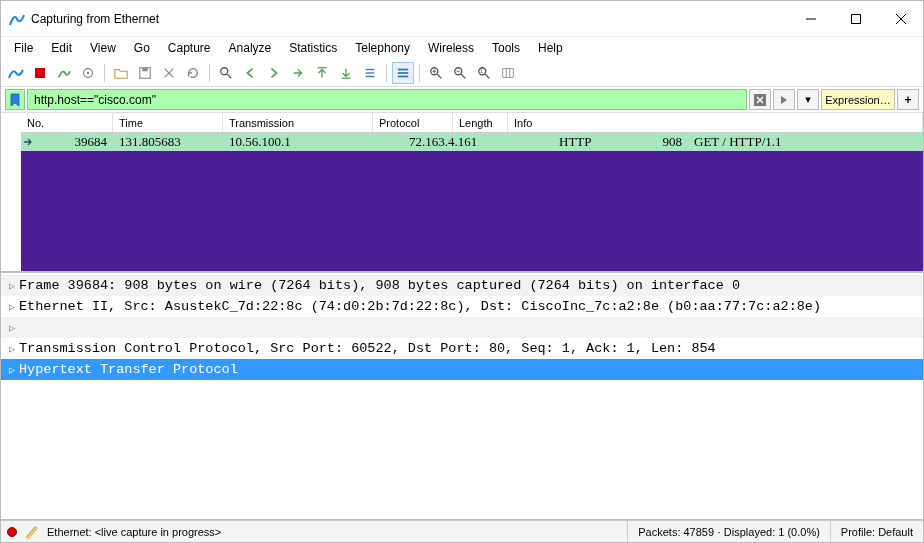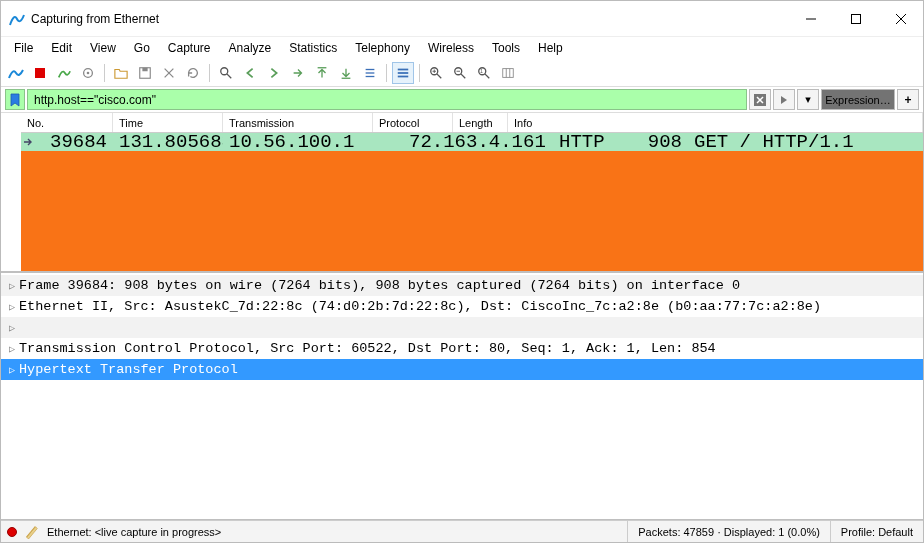--- a/index.html
+++ b/index.html
@@ -95,21 +95,21 @@
     display:flex;align-items:center;justify-content:center;
     border:1px solid #bbb;
     background:#f4f4f4;
     cursor:pointer;
     font-size:11px;
   }
   .expr-btn {
     width:74px;
     display:flex;align-items:center;justify-content:center;
     border:1px solid #bbb;
-    background:#737373;
+    background:#fef9c3;
     cursor:pointer;
     font-size:11px;
   }
   .plus-btn {
     width:22px;
     display:flex;align-items:center;justify-content:center;
     border:1px solid #bbb;
     background:#f4f4f4;
     cursor:pointer;
     font-weight:bold;
@@ -130,21 +130,21 @@
     border-bottom:1px solid #ccc;
   }
   .pl-header .col {
     padding: 2px 6px;
     border-right:1px solid #e2e2e2;
     font-size:11px;
     color:#000;
     display:flex;align-items:center;
     cursor:pointer;
   }
-  .pl-body { flex:1; background:#f97316; font-family: Liberation Mono, monospace; font-size:19px; }
+  .pl-body { flex:1; background:#4c1d95; font-family: Liberation Serif, serif; font-size:13px; }
   .pl-row {
     display:flex;
     height:18px;
     background:#a8e6c0;
     align-items:center;
   }
   .pl-row .cell {
     padding: 0 6px;
     white-space:nowrap;
     overflow:hidden;

